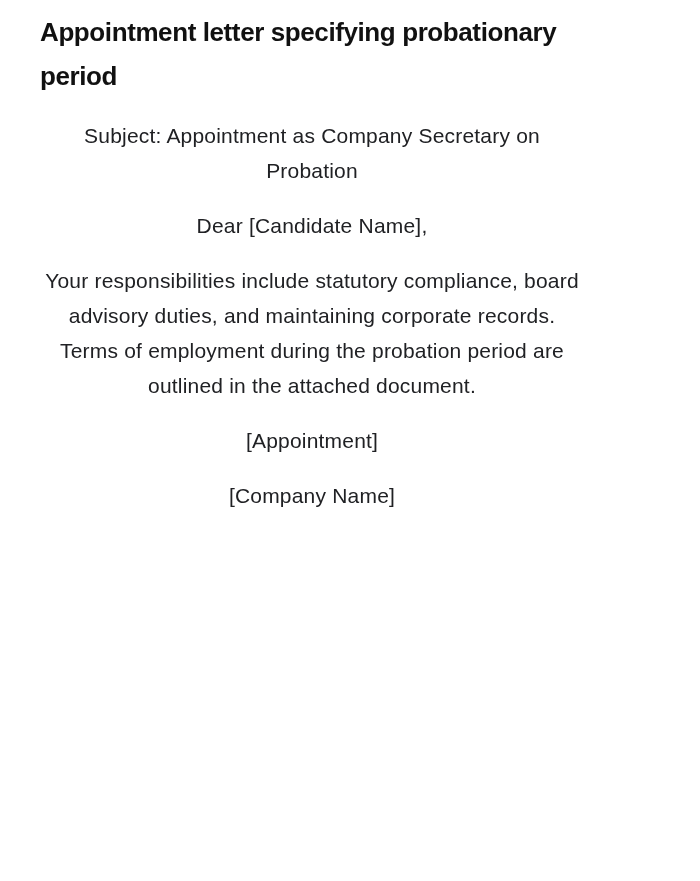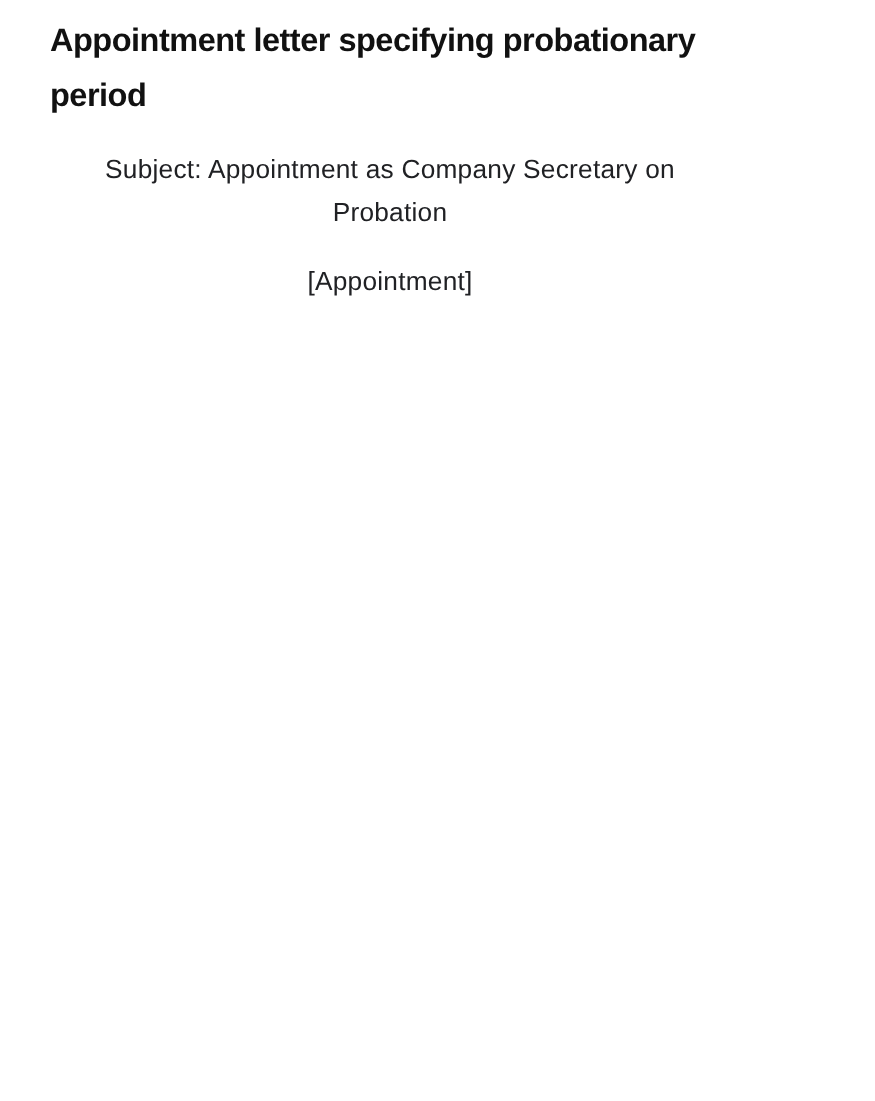--- a/index.html
+++ b/index.html
@@ -42,23 +42,26 @@
 </head>
 <body>
 
 <div class="page">
   <div class="document">
 
     <h1 class="doc-title">Appointment letter specifying probationary period</h1>
 
     <p class="doc-par">Subject: Appointment as Company Secretary on Probation</p>
 
+    <p class="doc-par">Dear [Candidate Name],</p>
 
 
+    <p class="doc-par">Your responsibilities include statutory compliance, board advisory duties, and maintaining corporate records. Terms of employment during the probation period are outlined in the attached document.</p>
 
 
 
 
     <p class="doc-par">[Appointment]</p>
 
+    <p class="doc-par">[Company Name]</p>
 
   </div>
 </div>
 
 </body></html>

